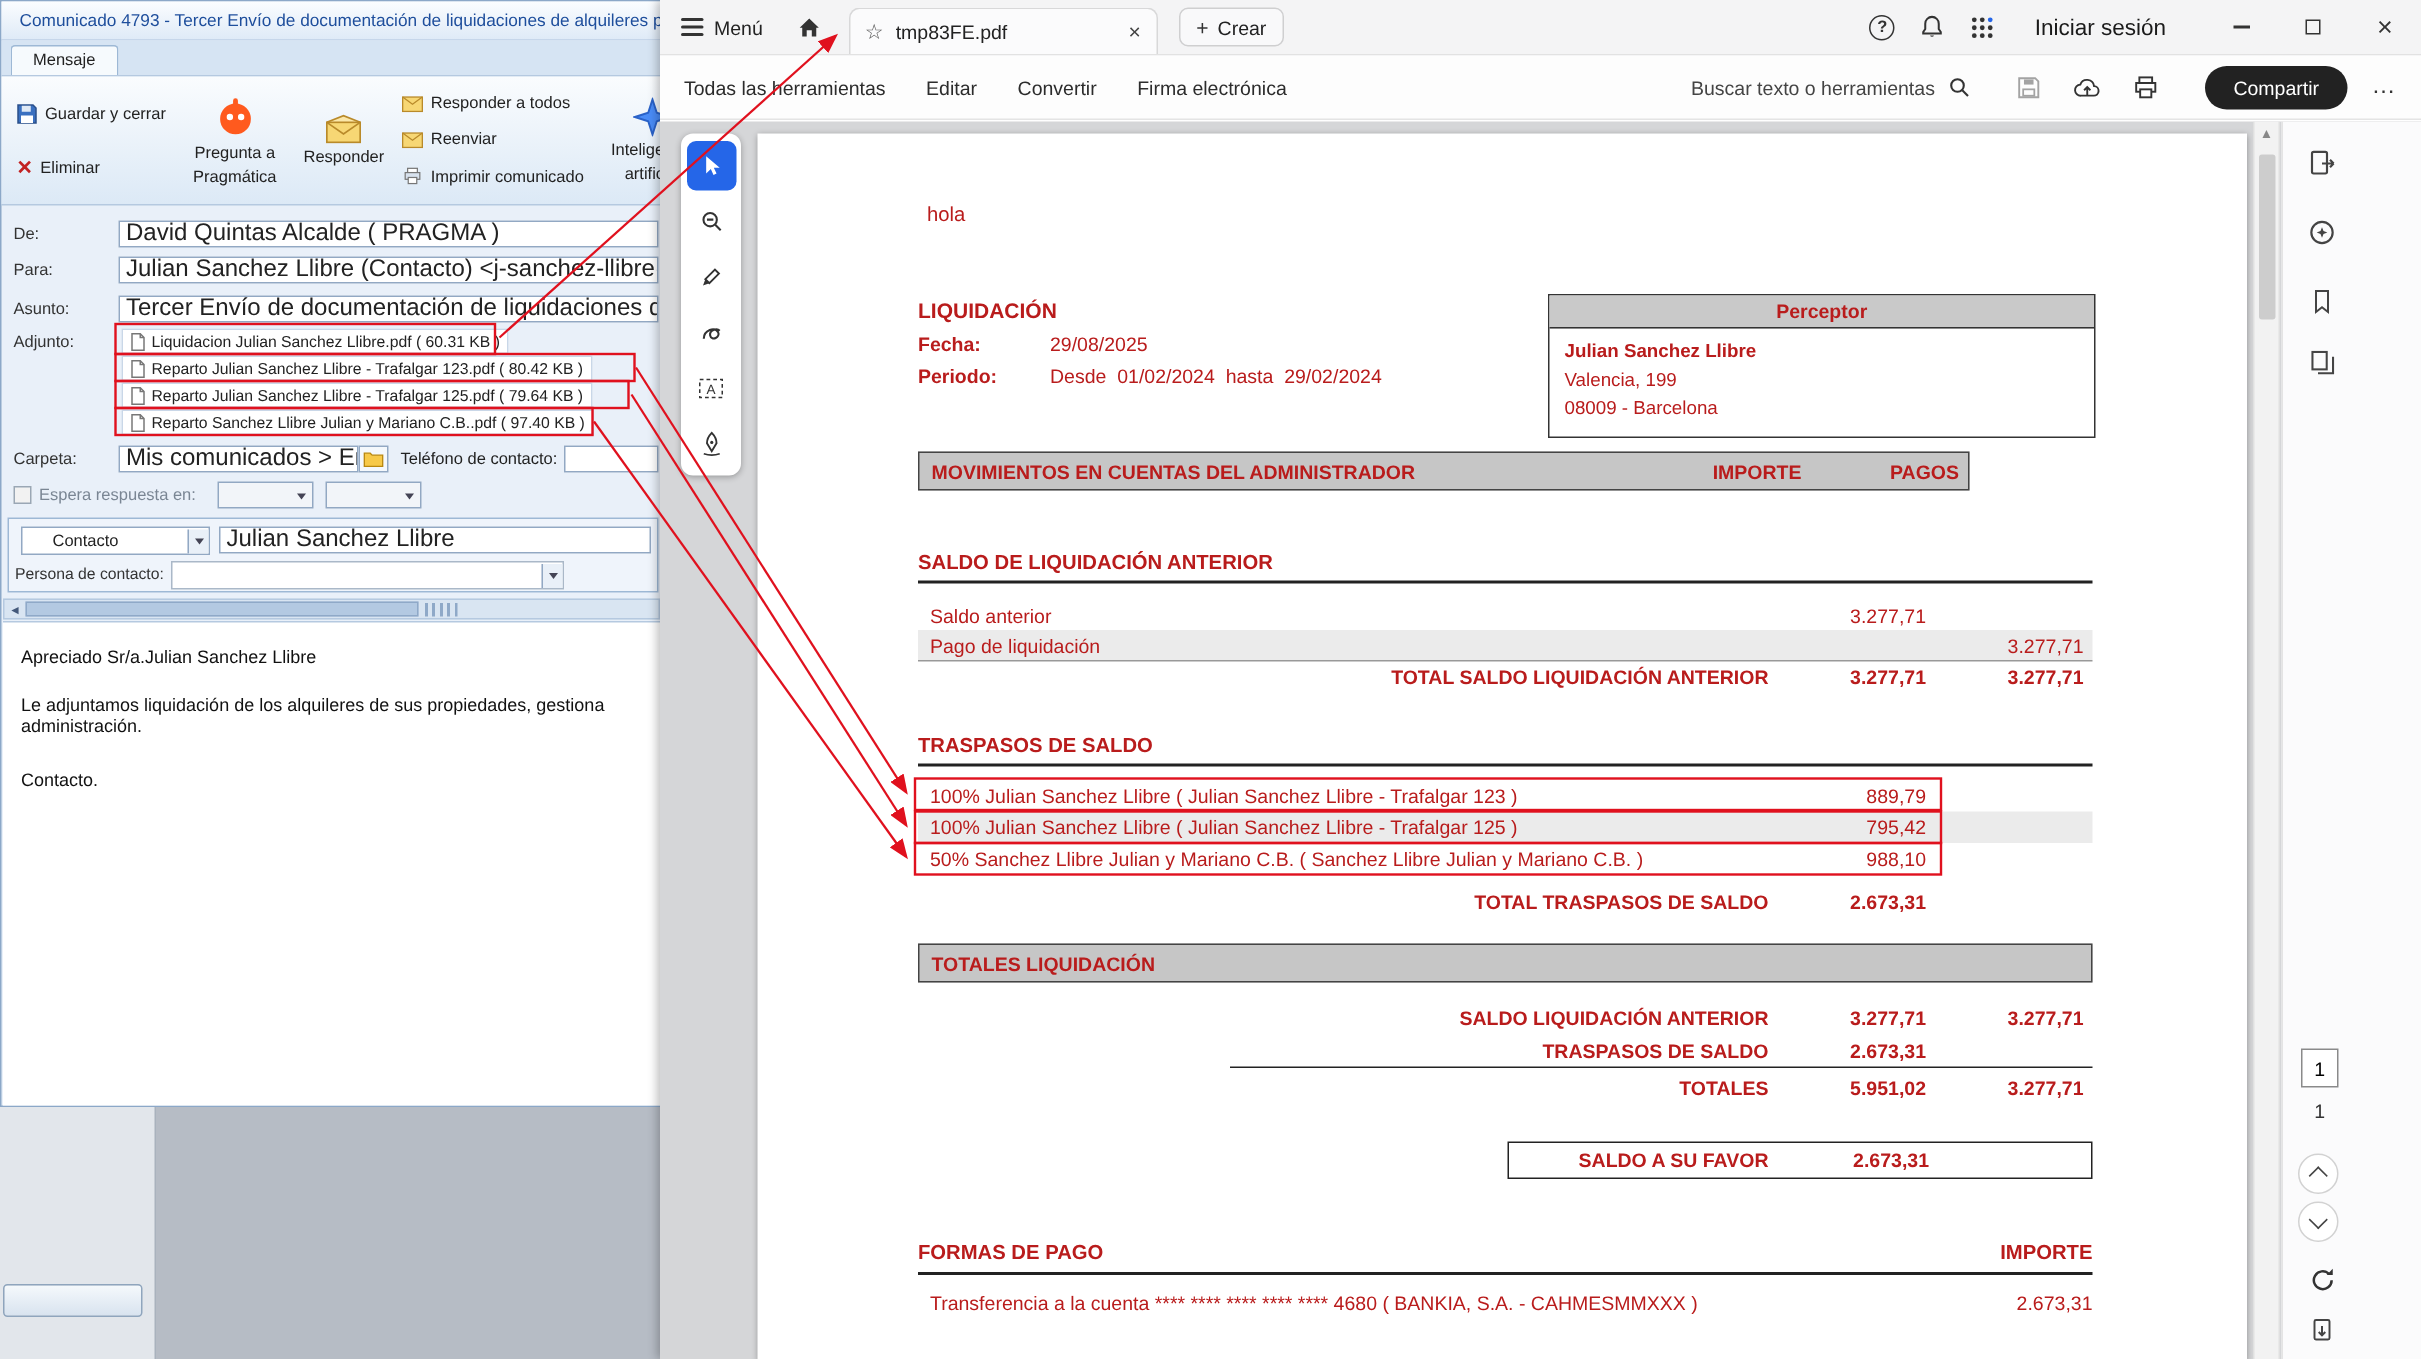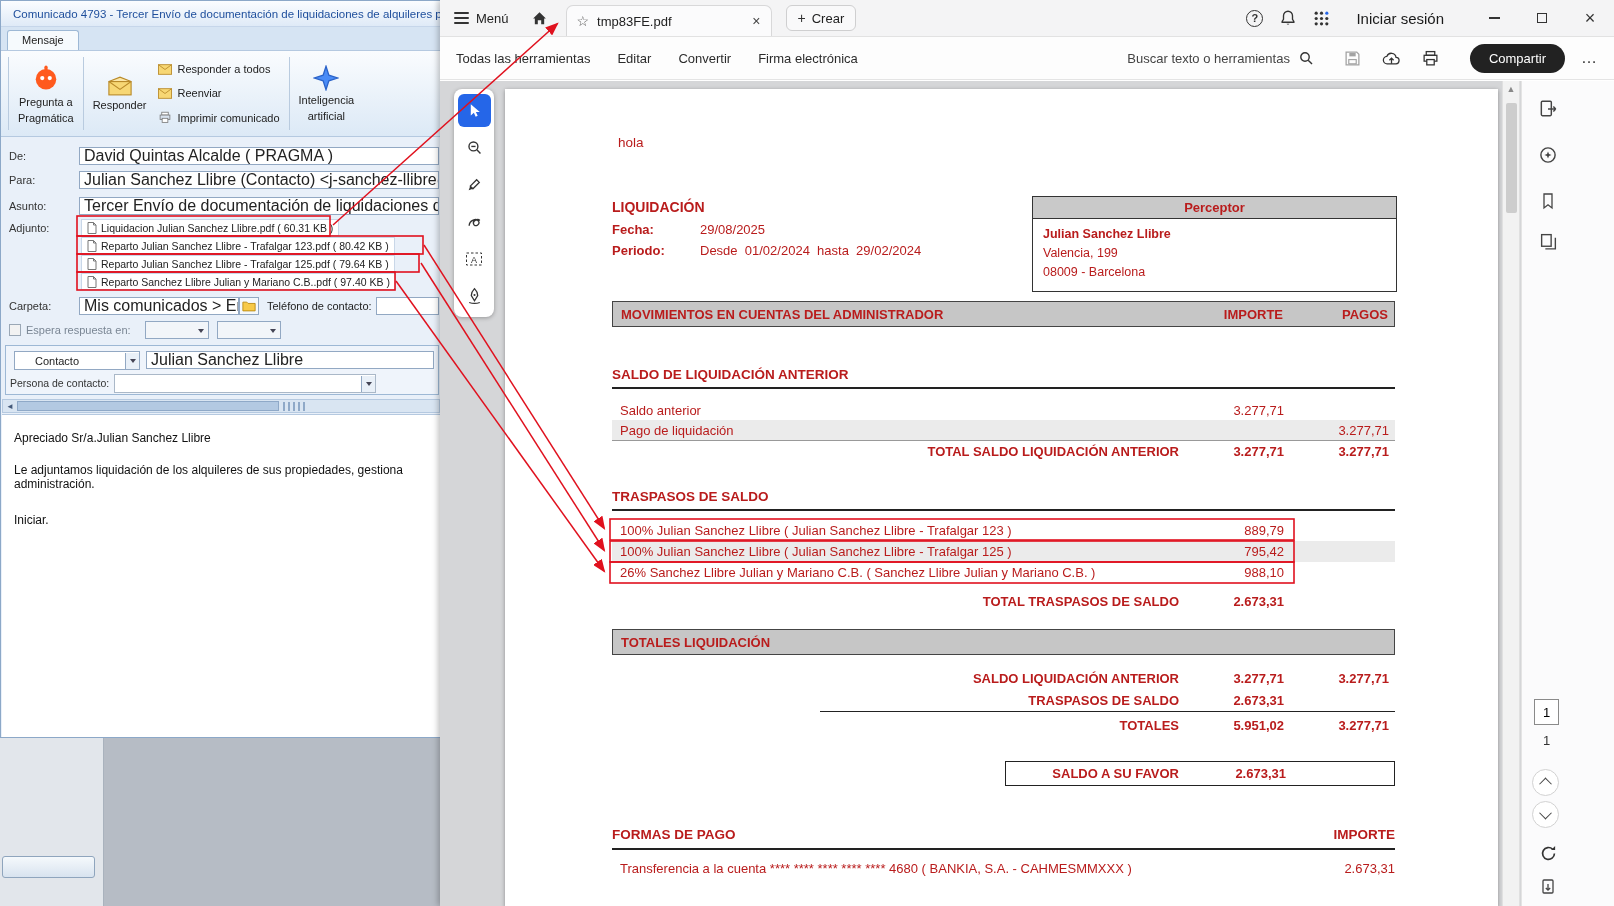--- a/index.html
+++ b/index.html
@@ -117,20 +117,34 @@
       <svg width="16" height="12" viewBox="0 0 16 12">
           <rect x=".5" y=".5" width="15" height="11" fill="#fdd867" stroke="#b98a2a"></rect>
           <path d="M.5.5 8 6 15.5.5" fill="none" stroke="#b98a2a"></path>
         </svg>
       <span>Comunicado 4793 - Tercer Envío de documentación de liquidaciones de alquileres para</span>
     </div>
     <div class="e-tabs">
       <div class="e-tab">Mensaje</div>
     </div>
     <div class="e-toolbar">
+      <div class="tb-col">
+        <div class="tb-btn">
+          <svg width="14" height="14" viewBox="0 0 14 14">
+              <path d="M1 1h10l2 2v10H1z" fill="#3a70c0" stroke="#2a4f8a"></path>
+              <rect x="3.5" y="1.5" width="6" height="4" fill="#dfe9f5"></rect>
+              <rect x="3" y="8" width="8" height="5" fill="#fff"></rect>
+            </svg>
+          <span>Guardar y cerrar</span>
+        </div>
+        <div class="tb-btn">
+          <span class="redx">✕</span>
+          <span>Eliminar</span>
+        </div>
+      </div>
       <div class="tb-sep"></div>
       <div class="tb-big">
         <svg width="30" height="30" viewBox="0 0 24 24">
             <rect x="10.7" y="2" width="2.6" height="4" rx="1.3" fill="#ff5a1e"></rect>
             <circle cx="12" cy="13" r="8.2" fill="#ff5a1e"></circle>
             <circle cx="9" cy="12" r="1.7" fill="#fff"></circle>
             <circle cx="15" cy="12" r="1.7" fill="#fff"></circle>
           </svg>
         <span>Pregunta a</span>
         <span>Pragmática</span>
@@ -264,21 +278,21 @@
     <div class="hscroll">
       <span style="width:14px; text-align:center; font-size:8px; color:#44597a;">◄</span>
       <div class="hthumb" style="flex:1; max-width:262px;"></div>
       <div class="grip"></div>
     </div>
 
     <div class="ebody">
       <div>Apreciado Sr/a.Julian Sanchez Llibre</div>
       <div style="margin-top:18px;">Le adjuntamos liquidación de los alquileres de sus propiedades, gestiona</div>
       <div>administración.</div>
-      <div style="margin-top:22px;">Iniciar.</div>
+      <div style="margin-top:22px;">Contacto.</div>
     </div>
   </div>
 
   <div class="awin">
     <div class="a-top">
       <div class="a-menu">
         <span class="hamb">
             <i></i>
             <i></i>
             <i></i>
@@ -425,21 +439,21 @@
 
         <div class="dpos perceptor" style="left:527px; top:107px; width:365px;">
           <div class="phead">Perceptor</div>
           <div class="pbody">
             <div style="font-weight:bold;">Julian Sanchez Llibre</div>
             <div>Valencia, 199</div>
             <div>08009 - Barcelona</div>
           </div>
         </div>
 
-        <div class="dpos dbar" style="left:107px; top:212px; width:783px;">
+        <div class="dpos dbar" style="left:107px; top:212px; width:701px;">
           <span class="lbl">MOVIMIENTOS EN CUENTAS DEL ADMINISTRADOR</span>
           <span class="nc">IMPORTE</span>
           <span class="np">PAGOS</span>
         </div>
 
         <div class="dpos sec-title" style="left:107px; top:278px; width:783px;">SALDO DE LIQUIDACIÓN ANTERIOR</div>
         <div class="dpos" style="left:107px; top:311px; width:783px;">
           <div class="drow">
             <span class="lbl">Saldo anterior</span>
             <span class="nc">3.277,71</span>
@@ -463,21 +477,21 @@
             <span class="lbl">100% Julian Sanchez Llibre ( Julian Sanchez Llibre - Trafalgar 123 )</span>
             <span class="nc">889,79</span>
             <span class="np"></span>
           </div>
           <div class="drow shade" style="height:21px;">
             <span class="lbl">100% Julian Sanchez Llibre ( Julian Sanchez Llibre - Trafalgar 125 )</span>
             <span class="nc">795,42</span>
             <span class="np"></span>
           </div>
           <div class="drow" style="height:21px;">
-            <span class="lbl">26% Sanchez Llibre Julian y Mariano C.B. ( Sanchez Llibre Julian y Mariano C.B. )</span>
+            <span class="lbl">50% Sanchez Llibre Julian y Mariano C.B. ( Sanchez Llibre Julian y Mariano C.B. )</span>
             <span class="nc">988,10</span>
             <span class="np"></span>
           </div>
           <div class="drow dtotal" style="height:22px; margin-top:7px;">
             <span class="lbl">TOTAL TRASPASOS DE SALDO</span>
             <span class="nc">2.673,31</span>
             <span class="np"></span>
           </div>
         </div>
 

